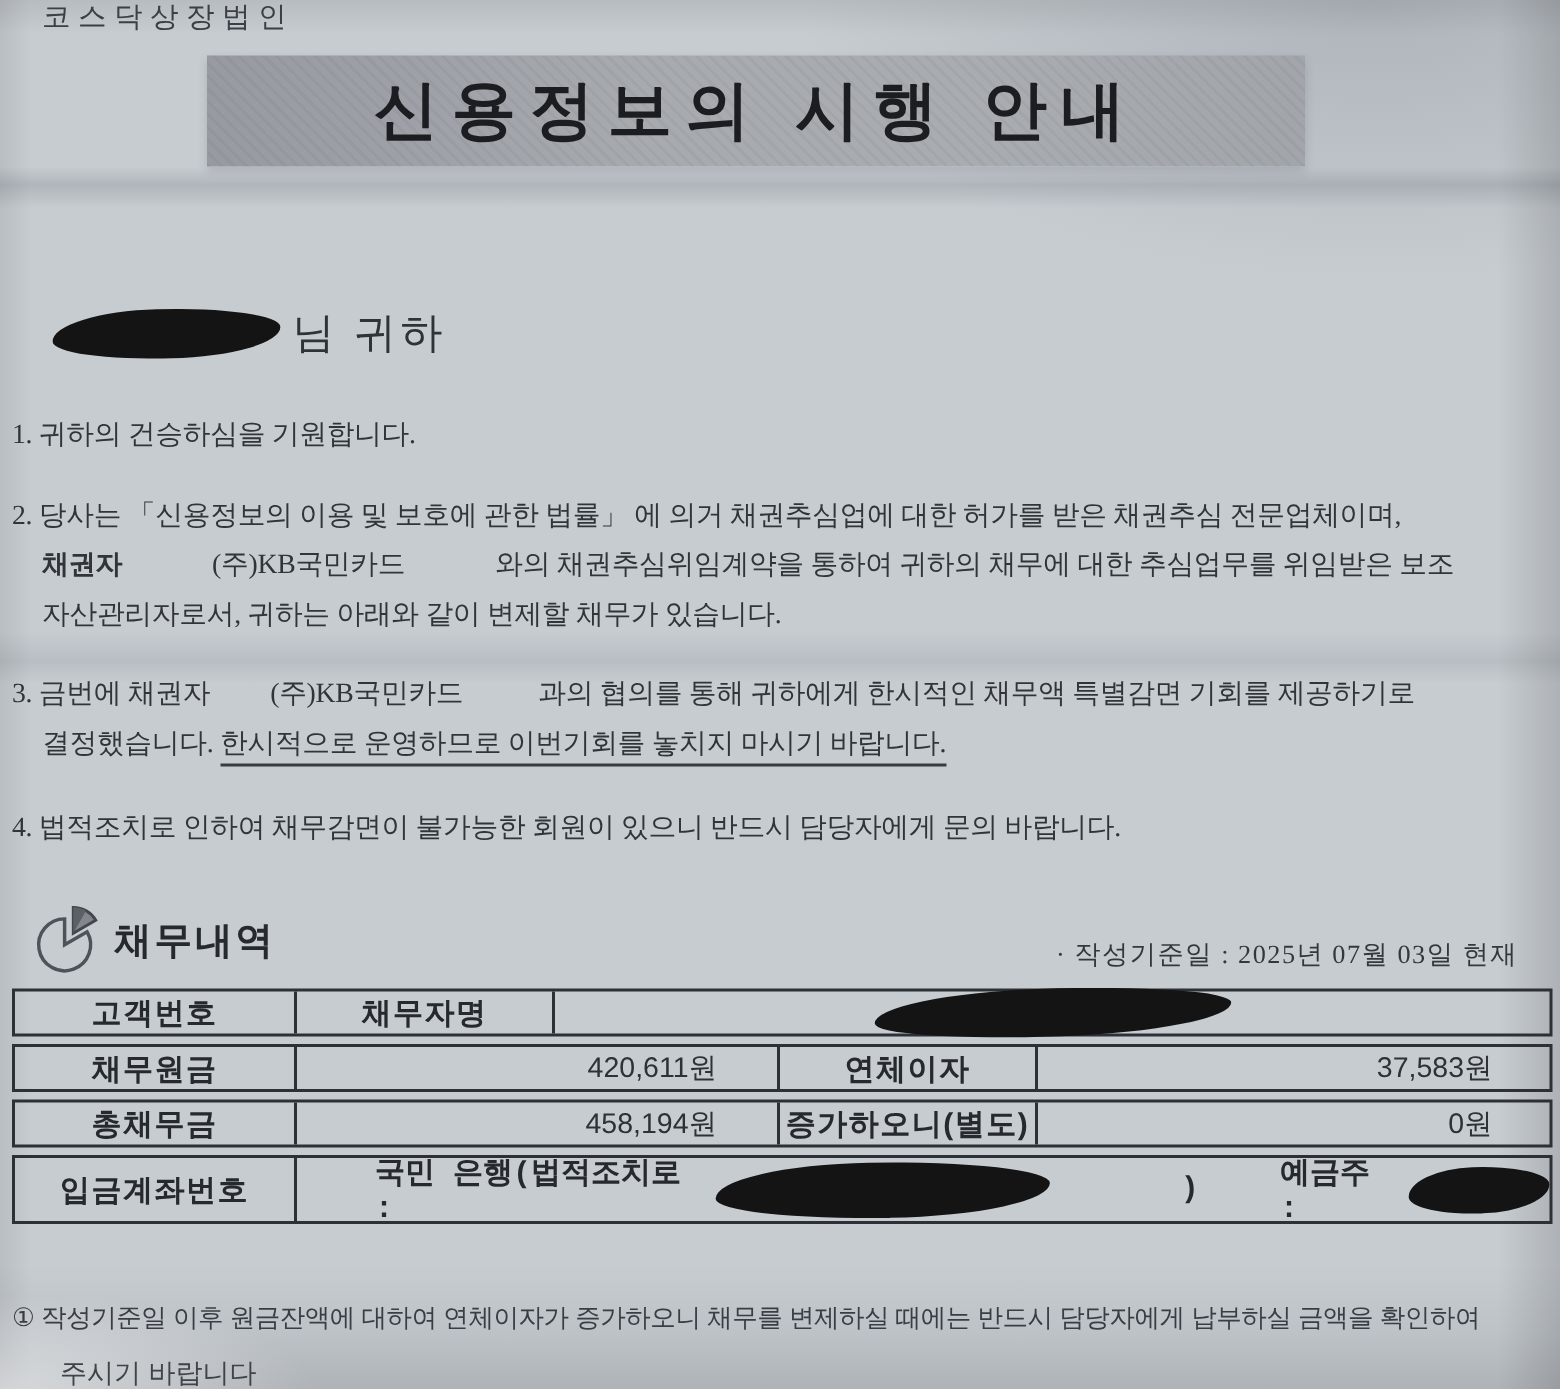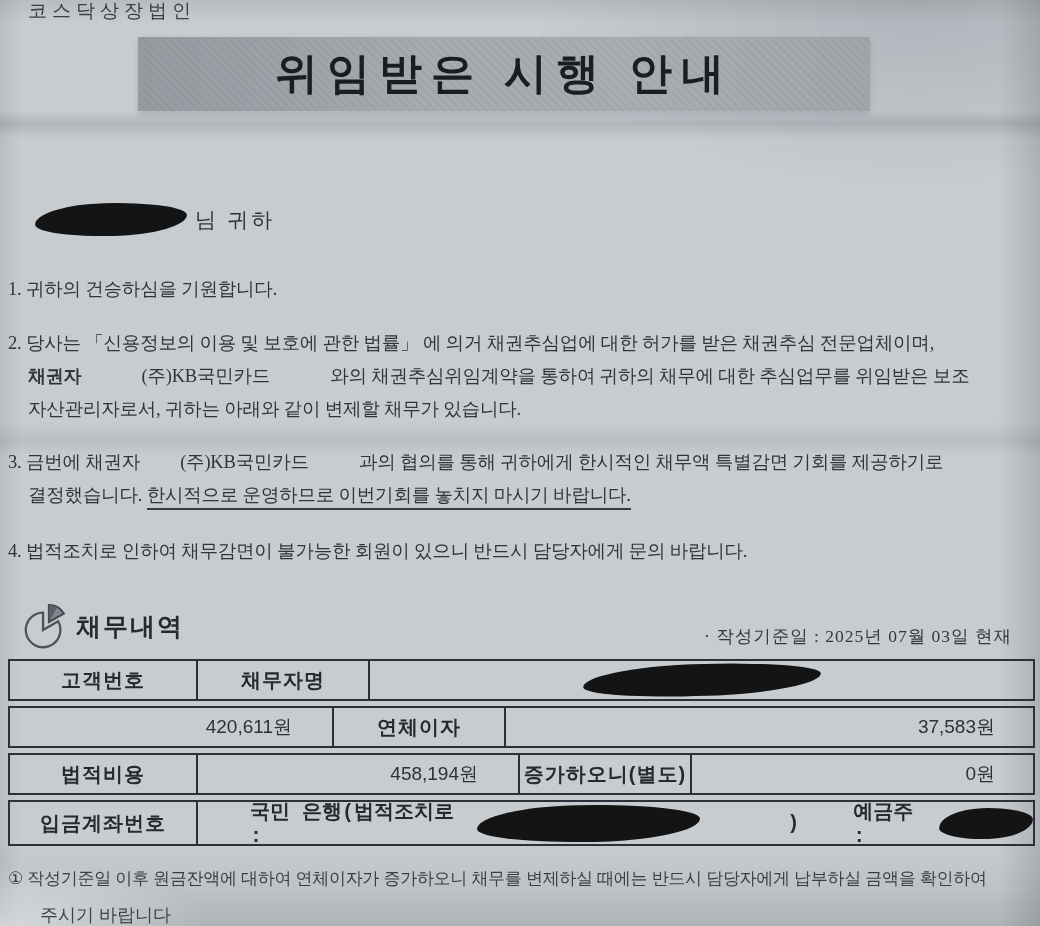--- a/index.html
+++ b/index.html
@@ -47,21 +47,21 @@
     position:relative;
   }
   .redact::after {
     content:""; position:absolute; left:6%; top:18%; width:92%; height:68%;
     background:#141414; border-radius:50% 50% 40% 60% / 50% 60% 40% 50%;
     transform:rotate(-3deg);
   }
 
   .greeting { left:35px; top:203px; display:flex; align-items:center; }
   .greeting .redact { width:152px; height:33px; transform:rotate(-1.5deg); }
-  .greeting-suffix { font-size:21px; margin-left:8px; letter-spacing:3px; color:#2f3338; }
+  .greeting-suffix { font-size:28px; margin-left:8px; letter-spacing:3px; color:#2f3338; }
 
   .body-line { font-size:18.5px; color:#31353a; letter-spacing:-0.2px; }
   .p1 { left:8px; top:276px; }
   .p2-l1 { left:8px; top:330px; }
   .p2-l2 { left:28px; top:363px; }
   .p2-l3 { left:28px; top:396px; }
   .p3-l1 { left:8px; top:449px; }
   .p3-l2 { left:28px; top:482px; }
   .p4   { left:8px; top:538px; }
 
@@ -81,21 +81,21 @@
   .ref-date {
     position:absolute; right:28px; top:24px; font-size:17.5px; color:#34383e; letter-spacing:1px;
   }
 
   .debt-table {
     position:absolute; left:8px; top:659px; width:1027px;
     display:flex; flex-direction:column; row-gap:5px;
     font-family:"Liberation Sans","DejaVu Sans",sans-serif;
   }
   .t-row {
-    display:flex; height:42px; border:2px solid #2d3137; align-items:stretch;
+    display:flex; height:32px; border:2px solid #2d3137; align-items:stretch;
   }
   .t-row:last-child { height:46px;font-family:Liberation Mono, monospace; }
   .t-cell { display:flex; align-items:center; }
   .t-cell + .t-cell { border-left:2px solid #2d3137; }
   .c1 { width:186px; justify-content:center; }
   .c2 { width:322px; }
   .c3 { width:172px; justify-content:center; }
   .c4 { flex:1; }
   .t-label { font-size:20px; font-weight:700; color:#26292e; letter-spacing:1px; }
   .t-value { font-size:19px; color:#2e3237; }
@@ -122,21 +122,21 @@
   }
 </style>
 </head>
 <body>
 
 <div class="page">
 
   <div class="abs corner-label">코스닥상장법인</div>
 
   <div class="abs title-band">
-    <h1>위임받은 시행 안내</h1>
+    <h1>신용정보의 시행 안내</h1>
   </div>
 
   <div class="abs greeting">
     <span class="redact"></span>
     <span class="greeting-suffix">님 귀하</span>
   </div>
 
   <div class="abs body-line p1">1. 귀하의 건승하심을 기원합니다.</div>
 
   <div class="abs body-line p2-l1">2. 당사는 「신용정보의 이용 및 보호에 관한 법률」 에 의거 채권추심업에 대한 허가를 받은 채권추심 전문업체이며,</div>
@@ -167,26 +167,27 @@
 
   <div class="debt-table">
     <div class="t-row">
       <div class="t-cell c1 t-label">고객번호</div>
       <div class="t-cell c3 t-label">채무자명</div>
       <div class="t-cell c4 name-redact-cell">
         <span class="redact"></span>
       </div>
     </div>
     <div class="t-row">
+      <div class="t-cell c1 t-label">채무원금</div>
       <div class="t-cell c2 t-value money2">420,611원</div>
       <div class="t-cell c3 t-label">연체이자</div>
       <div class="t-cell c4 t-value money4">37,583원</div>
     </div>
     <div class="t-row">
-      <div class="t-cell c1 t-label">법적비용</div>
+      <div class="t-cell c1 t-label">총채무금</div>
       <div class="t-cell c2 t-value money2">458,194원</div>
       <div class="t-cell c3 t-label">증가하오니(별도)</div>
       <div class="t-cell c4 t-value money4">0원</div>
     </div>
     <div class="t-row">
       <div class="t-cell c1 t-label">입금계좌번호</div>
       <div class="t-cell c4 acct-cell">
         <span class="acct-text">국민 은행(법적조치로 :</span>
         <span class="redact acct-redact"></span>
         <span class="paren">)</span>

